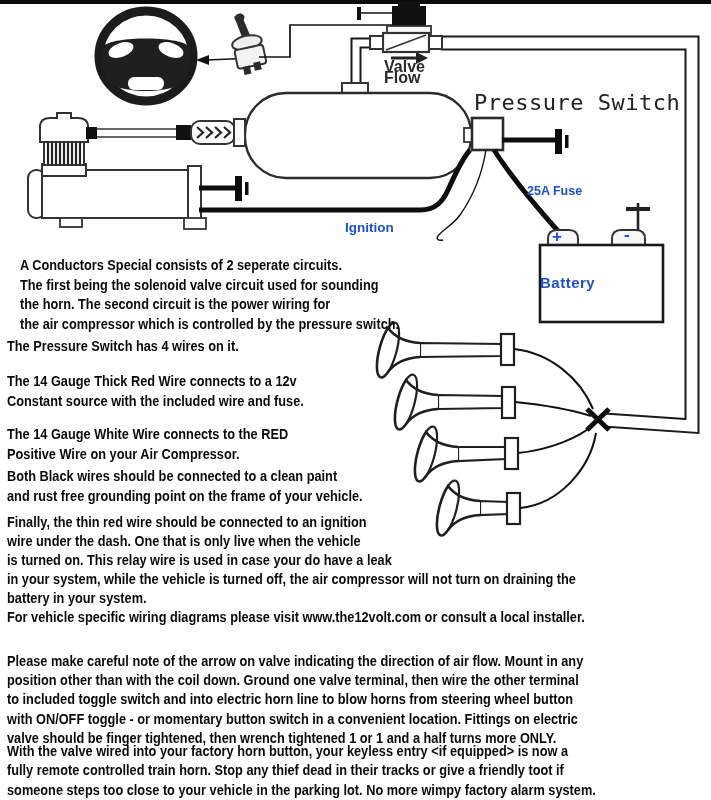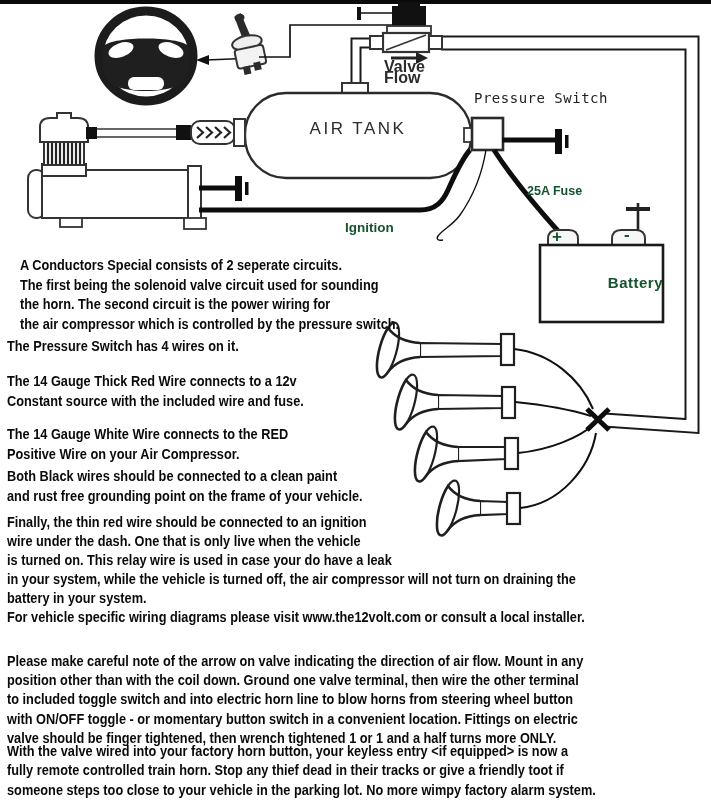--- a/index.html
+++ b/index.html
@@ -1,19 +1,19 @@
 <!DOCTYPE html>
 <html><head>
 <meta charset="utf-8">
 <style>
   html,body{margin:0;padding:0;background:#fff;}
   #canvas{position:relative;width:711px;height:800px;background:#fff;overflow:hidden;
           font-family:"Liberation Sans",sans-serif;color:#0a0a0a;}
   #diagram{position:absolute;left:0;top:0;z-index:1;}
-  .lbl{position:absolute;z-index:3;white-space:pre;color:#14532d;}
+  .lbl{position:absolute;z-index:3;white-space:pre;color:#1d4ed8;}
   .txt{position:absolute;z-index:2;font-weight:bold;font-size:15px;line-height:19.5px;
        white-space:pre-line;transform:scaleX(0.85);transform-origin:0 0;width:820px;color:#0a0a0a;}
   .mono{font-family:"DejaVu Sans Mono","Liberation Mono",monospace;}
   .b{font-weight:bold;}
 </style>
 </head>
 <body>
 <div id="canvas">
 
 <svg id="diagram" width="711" height="545" viewBox="0 0 711 545">
@@ -183,27 +183,26 @@
     <path d="M 518,453 C 550,450 580,437 593,425"></path>
     <path d="M 520,508 C 560,504 590,468 596,433"></path>
   </g>
 
   <g stroke="#0d0d0d" stroke-width="5">
     <line x1="587" y1="409" x2="609" y2="430"></line>
     <line x1="609" y1="409" x2="587" y2="430"></line>
   </g>
 </svg>
 
-<div class="lbl mono" style="left:474px;top:90px;font-size:14px;letter-spacing:.5px;color:#222;">Pressure Switch</div>
-<div class="lbl" style="left:246px;top:119px;width:224px;text-align:center;font-size:17px;letter-spacing:2.5px;color:#2b2b2b;">AIR TANK</div>
+<div class="lbl mono" style="left:474px;top:90px;font-size:22px;letter-spacing:.5px;color:#222;">Pressure Switch</div>
 <div class="lbl b" style="left:384px;top:62px;font-size:16px;line-height:10.5px;color:#2b2b2b;">Valve
 Flow</div>
 <div class="lbl b" style="left:345px;top:220px;font-size:13.5px;text-align:right;">Ignition</div>
 <div class="lbl b" style="left:527px;top:184px;font-size:12.5px;">25A Fuse</div>
-<div class="lbl b" style="left:540px;top:274px;width:123px;text-align:right;font-size:15px;letter-spacing:.5px;">Battery</div>
+<div class="lbl b" style="left:540px;top:274px;width:123px;text-align:left;font-size:15px;letter-spacing:.5px;">Battery</div>
 <div class="lbl b" style="left:552px;top:227px;font-size:17px;">+</div>
 <div class="lbl b" style="left:624px;top:225px;font-size:17px;">-</div>
 
 <div class="txt" style="left:20px;top:255px;">A Conductors Special consists of 2 seperate circuits.
 The first being the solenoid valve  circuit used for sounding
 the horn. The second circuit is the power wiring for
 the air compressor which is controlled by the pressure switch.</div>
 <div class="txt" style="left:7px;top:336px;">The Pressure Switch has 4 wires on it.</div>
 <div class="txt" style="left:7px;top:371px;">The 14 Gauge Thick Red Wire connects to a 12v
 Constant source with the included wire and fuse.</div>

